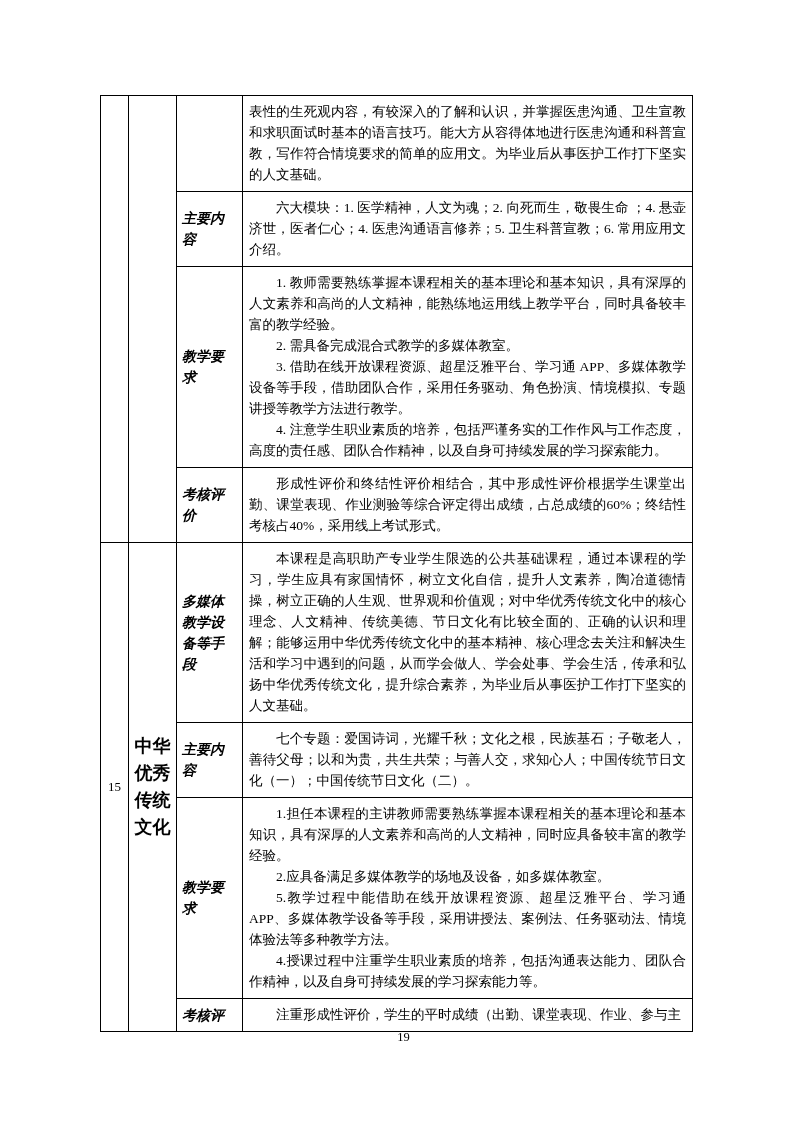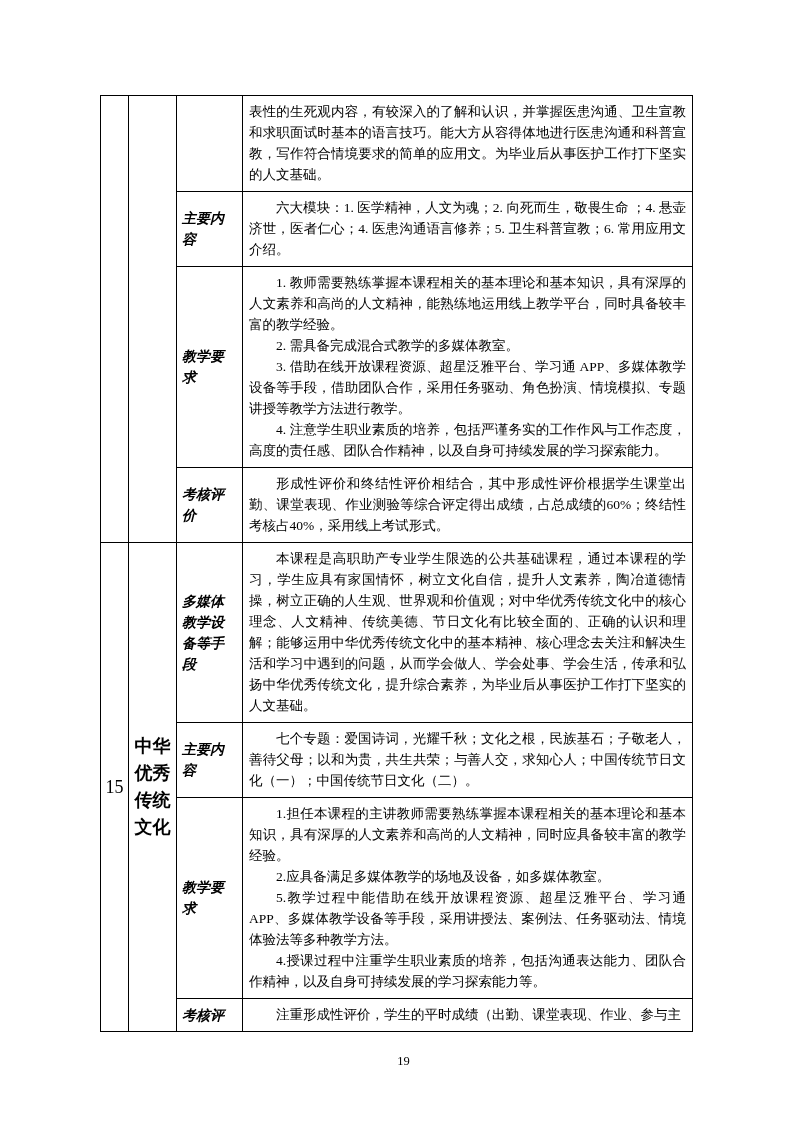--- a/index.html
+++ b/index.html
@@ -28,21 +28,21 @@
   col.c1 { width: 28px; }
   col.c2 { width: 48px; }
   col.c3 { width: 66px; }
   col.c4 { width: 450px; }
   td {
     border: 1px solid #000000;
     vertical-align: middle;
   }
   td.num {
     text-align: center;
-    font-size: 18px;
+    font-size: 13px;
   }
   td.course {
     text-align: center;
   }
   td.course .vert {
     width: 2.3em;
     margin: 0 auto;
     font-size: 18px;
     font-weight: bold;
     line-height: 27px;
@@ -73,21 +73,20 @@
   td.content p.flush {
     text-indent: 0;
   }
   .page-number {
     position: absolute;
     left: 14px;
     right: 0;
     top: 1030px;
     text-align: center;
     font-size: 12.5px;
-    margin-top: 24px;
   }
 </style>
 </head>
 <body>
 
 <div class="page">
 
   <table class="doc">
     <colgroup>
       <col class="c1">

